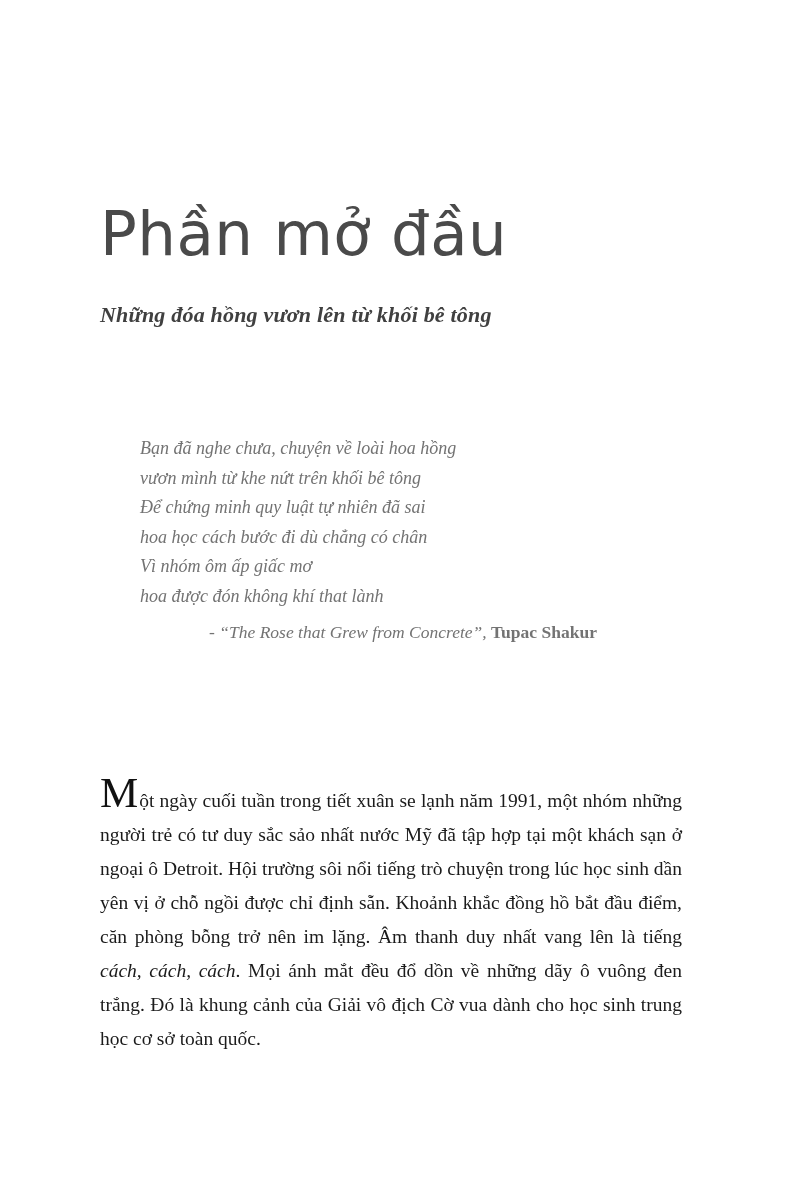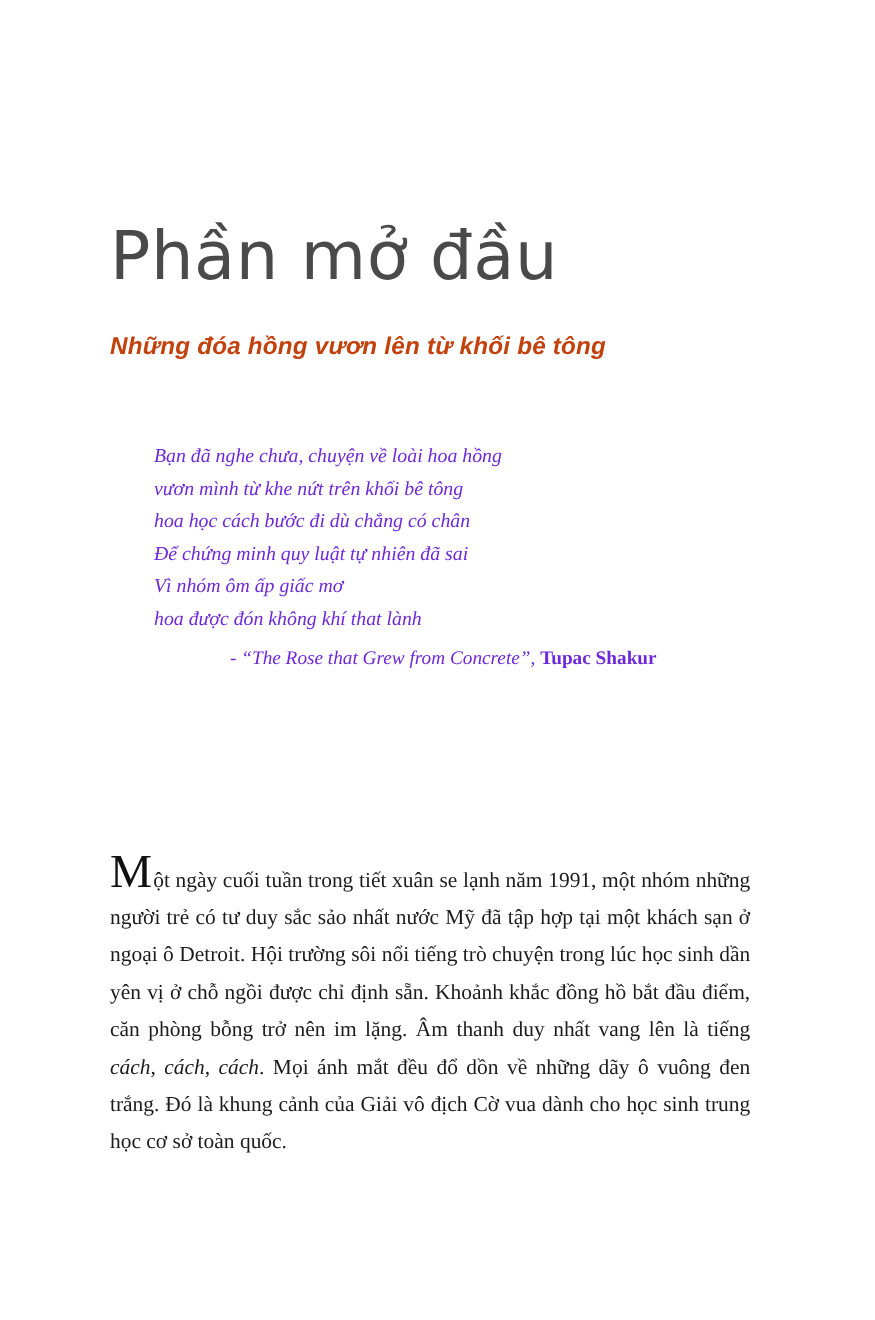--- a/index.html
+++ b/index.html
@@ -25,37 +25,37 @@
     font-size: 61px;
     font-weight: 400;
     color: #4a4a4a;
     letter-spacing: 0.5px;
   }
   .chapter-subtitle {
     position: absolute;
     top: 302px;
     left: 100px;
     margin: 0;
-    font-family: Liberation Sans, sans-serif;
+    font-family: Liberation Serif, serif;
     font-size: 22px;
     font-weight: 700;
     font-style: italic;
-    color: #c2410c;
+    color: #404040;
     letter-spacing: 0.2px;
     text-align: right;
   }
   .poem {
     position: absolute;
-    top: 400px;
+    top: 434px;
     left: 140px;
     width: 540px;
     font-style: italic;
     font-size: 18px;
     line-height: 29.5px;
-    color: #6d28d9;
+    color: #737373;
   }
   .poem-line {
     white-space: nowrap;
   }
   .attribution {
     margin-top: 7px;
     text-align: center;
     padding-right: 14px;
     font-size: 17.5px;
   }
@@ -92,22 +92,22 @@
 
 <div class="page">
 
   <h1 class="chapter-title">Phần mở đầu</h1>
 
   <h2 class="chapter-subtitle">Những đóa hồng vươn lên từ khối bê tông</h2>
 
   <div class="poem">
     <div class="poem-line">Bạn đã nghe chưa, chuyện về loài hoa hồng</div>
     <div class="poem-line">vươn mình từ khe nứt trên khối bê tông</div>
+    <div class="poem-line">Để chứng minh quy luật tự nhiên đã sai</div>
     <div class="poem-line">hoa học cách bước đi dù chẳng có chân</div>
-    <div class="poem-line">Để chứng minh quy luật tự nhiên đã sai</div>
     <div class="poem-line">Vì nhóm ôm ấp giấc mơ</div>
     <div class="poem-line">hoa được đón không khí that lành</div>
 
     <div class="attribution">
       <span class="source">- “The Rose that Grew from Concrete”, </span><span class="author">Tupac Shakur</span>
     </div>
   </div>
 
   <p class="body-paragraph"><span class="initial">M</span><span>ột ngày cuối tuần trong tiết xuân se lạnh năm 1991, một nhóm những người trẻ có tư duy sắc sảo nhất nước Mỹ đã tập hợp tại một khách sạn ở ngoại ô Detroit. Hội trường sôi nổi tiếng trò chuyện trong lúc học sinh dần yên vị ở chỗ ngồi được chỉ định sẵn. Khoảnh khắc đồng hồ bắt đầu điểm, căn phòng bỗng trở nên im lặng. Âm thanh duy nhất vang lên là tiếng </span><span class="body-italic">cách, cách, cách</span><span>. Mọi ánh mắt đều đổ dồn về những dãy ô vuông đen trắng. Đó là khung cảnh của Giải vô địch Cờ vua dành cho học sinh trung học cơ sở toàn quốc.</span></p>
 

